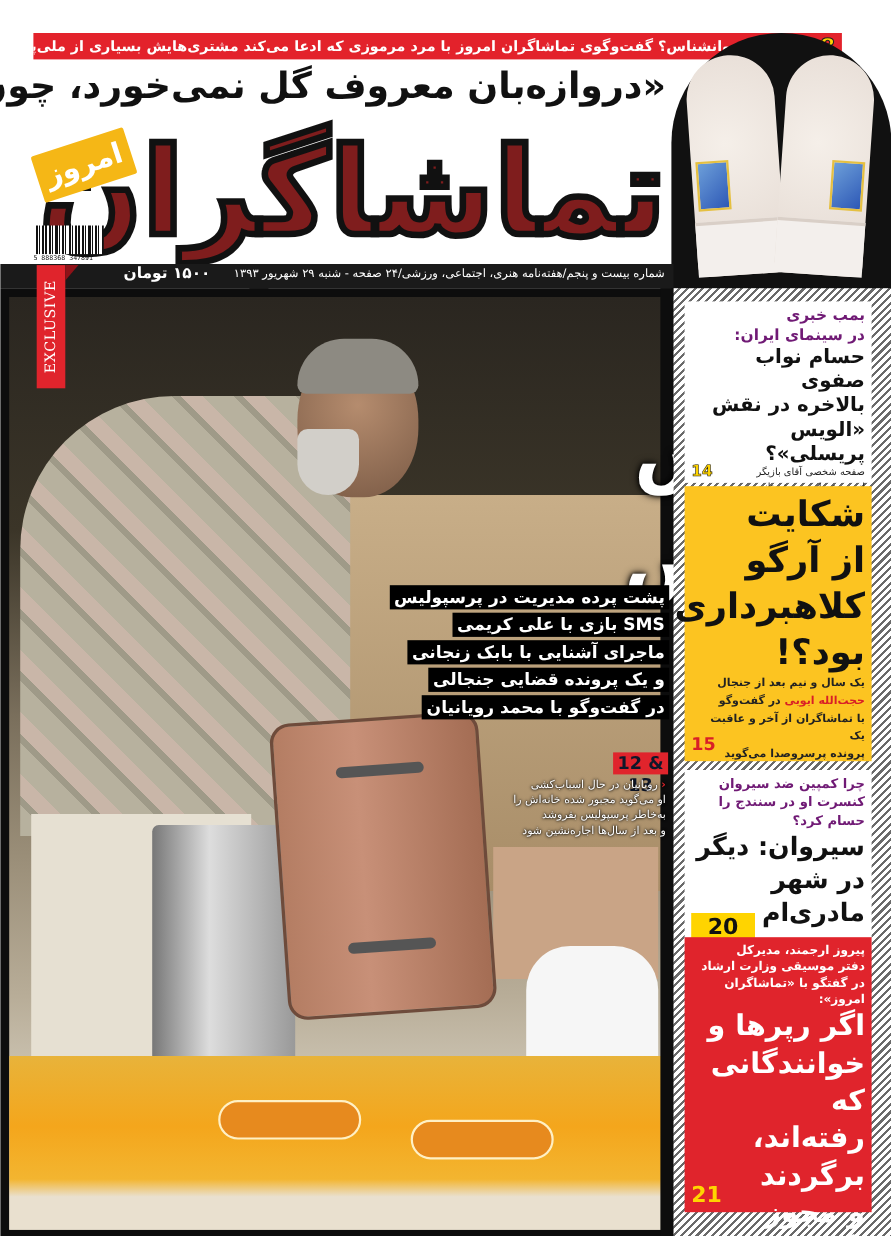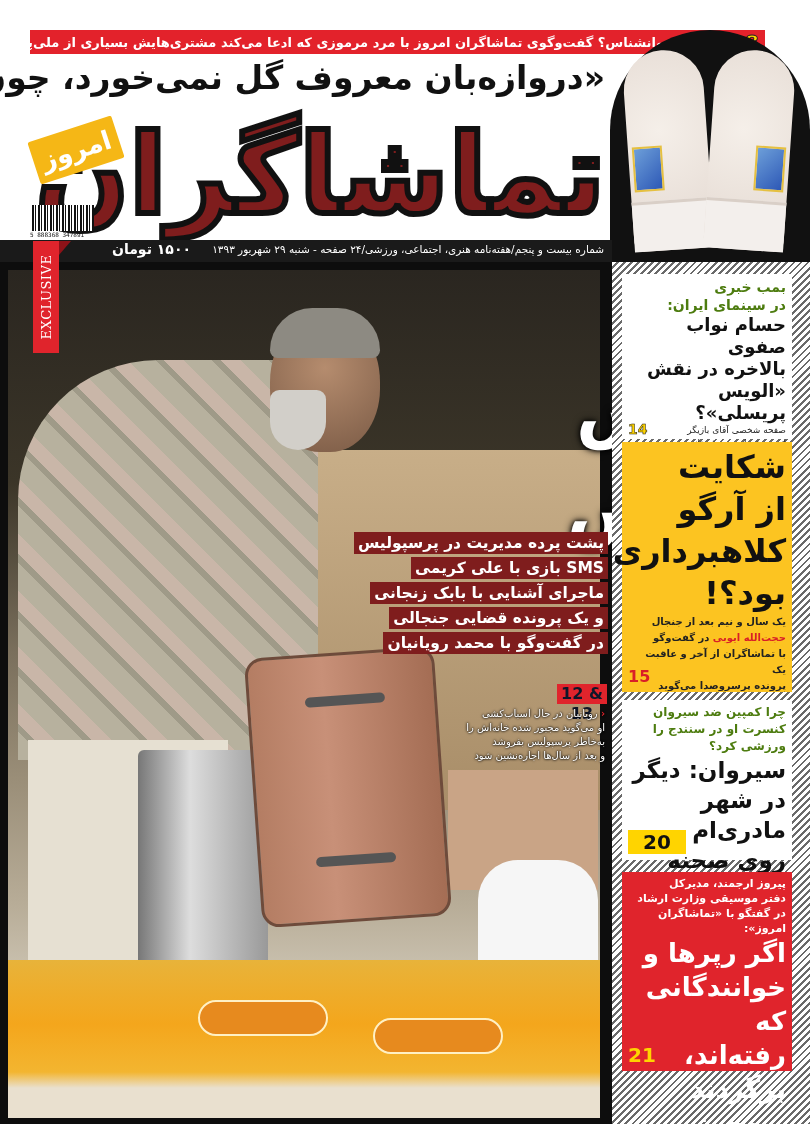--- a/index.html
+++ b/index.html
@@ -65,33 +65,33 @@
   .exclusive { position: absolute; left: 33px; top: 241px; width: 26px; height: 112px; background: #e0242c; }
   .exclusive span { position: absolute; left: 50%; top: 50%; transform: translate(-50%, -50%) rotate(-90deg); color: #fff; font-family: "DejaVu Serif", serif; font-size: 13px; letter-spacing: 0.5px; white-space: nowrap; direction: ltr; }
   .exclusive .fold { position: absolute; left: 26px; top: 0; width: 0; height: 0; border-top: 14px solid #8e1218; border-right: 12px solid transparent; }
 
   .main-title { position: absolute; right: 220px; top: 290px; width: 260px; color: #fff; font-weight: 900; text-align: center;
     text-shadow: 0 0 8px #000, 0 0 4px #000; }
   .main-title .l1 { font-size: 70px; line-height: 80px; position: absolute; right: -210px; width: 260px; top: 0; }
   .main-title .l2 { font-size: 70px; line-height: 80px; position: absolute; right: -200px; width: 260px; top: 100px; }
 
   .subs { position: absolute; right: 202px; top: 532px; width: 230px; }
-  .subs .sub { display: block; float: right; clear: right; background: #7f1d1d; color: #fff; font-weight: bold; font-size: 15.5px; line-height: 22px; padding: 0 4px; margin-bottom: 3px; white-space: nowrap; }
+  .subs .sub { display: block; float: right; clear: right; background: #000000; color: #fff; font-weight: bold; font-size: 15.5px; line-height: 22px; padding: 0 4px; margin-bottom: 3px; white-space: nowrap; }
 
   .pages-tag { position: absolute; left: 557px; top: 684px; width: 50px; height: 20px; background: #e0242c; color: #0f172a; font-weight: 900; font-size: 16px; text-align: center; line-height: 20px; direction: ltr; }
   .caption { position: absolute; left: 440px; top: 707px; width: 165px; color: #fff; font-size: 10px; line-height: 14px; text-align: right; text-shadow: 0 0 3px #000, 0 0 2px #000; }
   .caption .mark { color: #e0242c; font-weight: bold; }
 
   .sidebar { position: absolute; left: 612px; top: 262px; width: 198px; height: 862px;
     background: repeating-linear-gradient(135deg, #fff 0 3px, #6a6a6a 3px 5px); }
   .card { position: absolute; left: 10px; width: 170px; text-align: right; padding: 4px 6px; }
   .card.white { background: #fff; }
   .card.yellow { background: #fcc421; }
   .card.red { background: #e0242c; }
-  .card .kicker { color: #4d7c0f; font-weight: bold; font-size: 14px; line-height: 18px; }
+  .card .kicker { color: #701a75; font-weight: bold; font-size: 14px; line-height: 18px; }
   .card .head { color: #111; font-weight: 700; font-size: 18px; line-height: 22px; }
   .card .body { color: #222; font-size: 9px; line-height: 13px; }
   .card .pg { position: absolute; left: 6px; font-weight: 900; font-size: 14px; color: #111; }
   .card .pg.y { color: #ffd400; -webkit-text-stroke: 0.5px #111; }
   .card.yellow .head { font-size: 32px; line-height: 42px; }
   .card.yellow .body { font-size: 10px; line-height: 16px; font-weight: bold; }
   .card.yellow .body .hl { color: #d91f27; }
   .card.yellow .pg { color: #d91f27; font-size: 16px; }
   .card.red .kicker { color: #fff; font-size: 11px; line-height: 15px; }
   .card.red .head { color: #fff; font-size: 26px; line-height: 34px; }
@@ -209,29 +209,29 @@
     <div class="body">یک سال و نیم بعد از جنجال</div>
     <div class="body hl-line"><span class="hl">حجت‌الله ایوبی</span> در گفت‌وگو</div>
     <div class="body">با تماشاگران از آخر و عاقبت یک</div>
     <div class="body">پرونده پرسروصدا می‌گوید</div>
     <div class="pg" style="bottom:6px">15</div>
   </div>
 
   <div class="card white sirvan" style="top:438px;height:160px">
     <div class="kicker">چرا کمپین ضد سیروان</div>
     <div class="kicker">کنسرت او در سنندج را</div>
-    <div class="kicker">ورزشی کرد؟</div>
+    <div class="kicker">حسام کرد؟</div>
     <div class="head">سیروان: دیگر</div>
     <div class="head">در شهر مادری‌ام</div>
     <div class="head">روی صحنه</div>
     <div class="head">نخواهم رفت</div>
     <div class="pg" style="bottom:6px">20</div>
   </div>
 
-  <div class="card red" style="top:610px;height:199px">
+  <div class="card red" style="top:590px;height:250px">
     <div class="kicker">پیروز ارجمند، مدیرکل</div>
     <div class="kicker">دفتر موسیقی وزارت ارشاد</div>
     <div class="kicker">در گفتگو با «تماشاگران امروز»:</div>
     <div class="head">اگر رپرها و</div>
     <div class="head">خوانندگانی که</div>
     <div class="head">رفته‌اند، برگردند</div>
     <div class="head">و مجوز بگیرند</div>
 
     <div class="pg" style="bottom:4px">21</div>
   </div>

